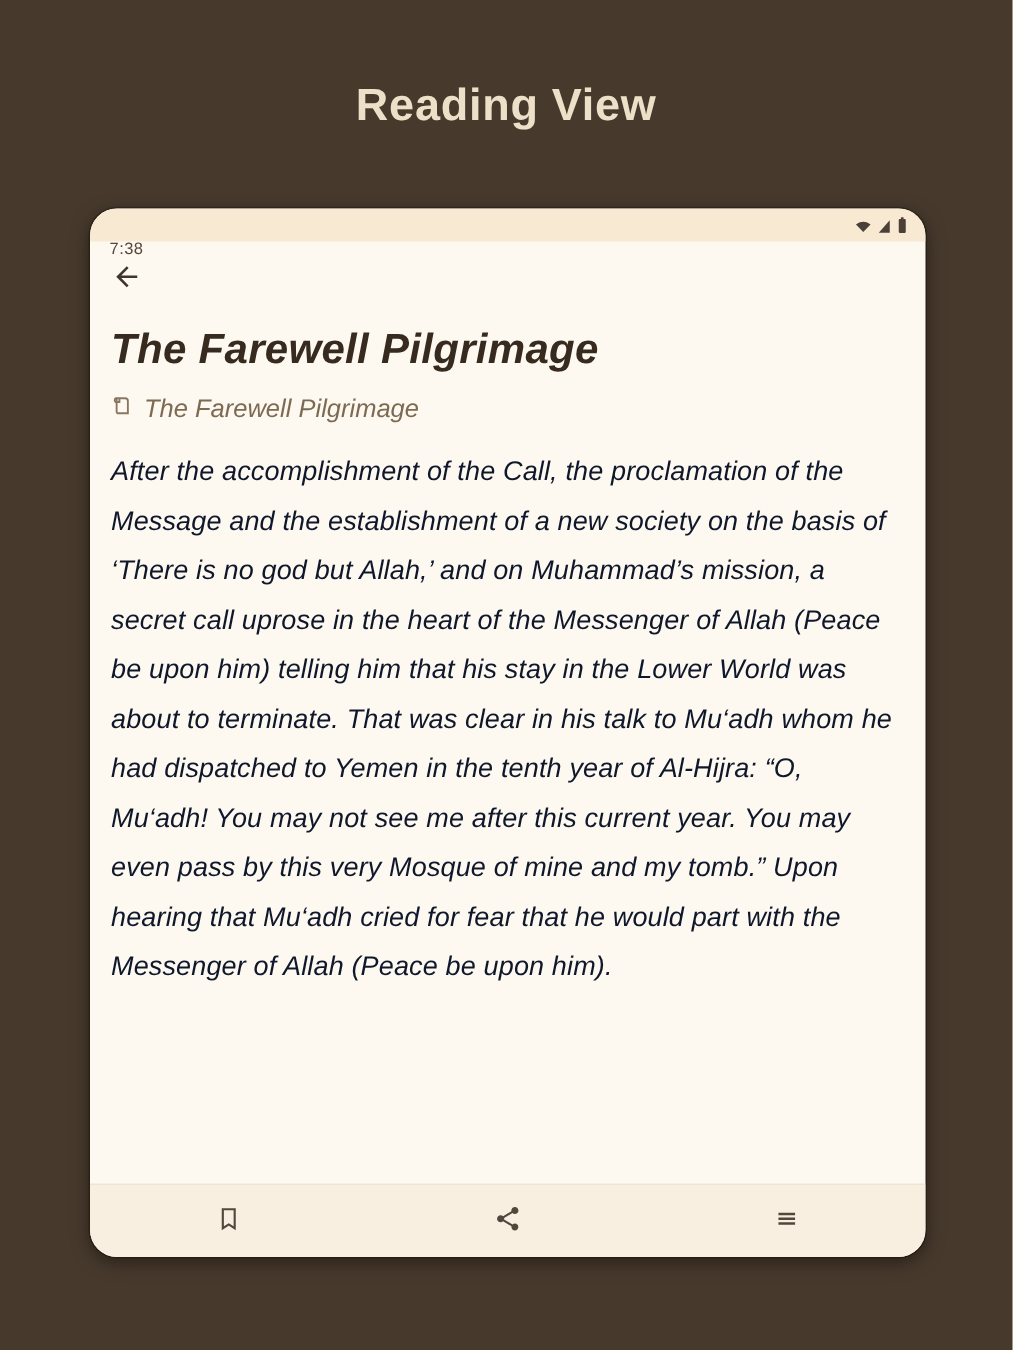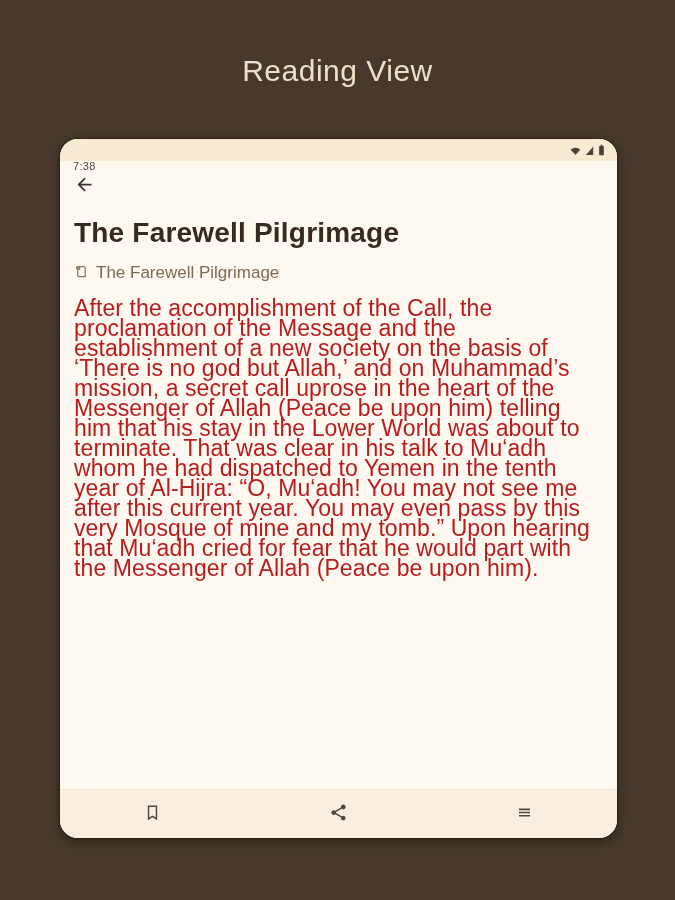--- a/index.html
+++ b/index.html
@@ -9,21 +9,21 @@
     font-family: "Liberation Sans", "DejaVu Sans", sans-serif;
     position: relative;
     overflow: hidden;
   }
 
   
   .page-title {
     text-align: center;
     margin-top: 54px;
     font-size: 30px;
-    font-weight: 400;
+    font-weight: 700;
     letter-spacing: 0.5px;
     color: #eee0c8;
   }
 
   
   .card {
     position: absolute;
     left: 60px;
     top: 139px;
     width: 557px;
@@ -55,20 +55,21 @@
     display: flex;
     align-items: center;
     gap: 3px;
   }
   .statusbar .sicons svg { display: block; }
 
   .content {
     flex: 1 1 auto;
     overflow: hidden;
     padding: 8px 18px 0 14px;
+    font-style: italic;
   }
 
   .back-btn {
     width: 30px;
     height: 30px;
     display: flex;
     align-items: center;
     justify-content: flex-start;
     margin-top: 2px;
     cursor: pointer;
@@ -90,23 +91,23 @@
     align-items: center;
     gap: 7px;
   }
   .chapter-row .chapter-label {
     font-size: 17px;
     color: #7d6a52;
   }
 
   .body-text p {
     margin-top: 15px;
-    font-size: 23px;
-    line-height: 20px;
-    color: #b91c1c;
+    font-size: 18px;
+    line-height: 33px;
+    color: #0f172a;
     letter-spacing: 0.1px;
   }
   .body-text p + p { margin-top: 14px; }
 
   .toolbar {
     flex: 0 0 auto;
     height: 49px;
     background: #f9efe0;
     border-top: 1px solid rgba(90, 70, 45, 0.06);
     display: flex;

